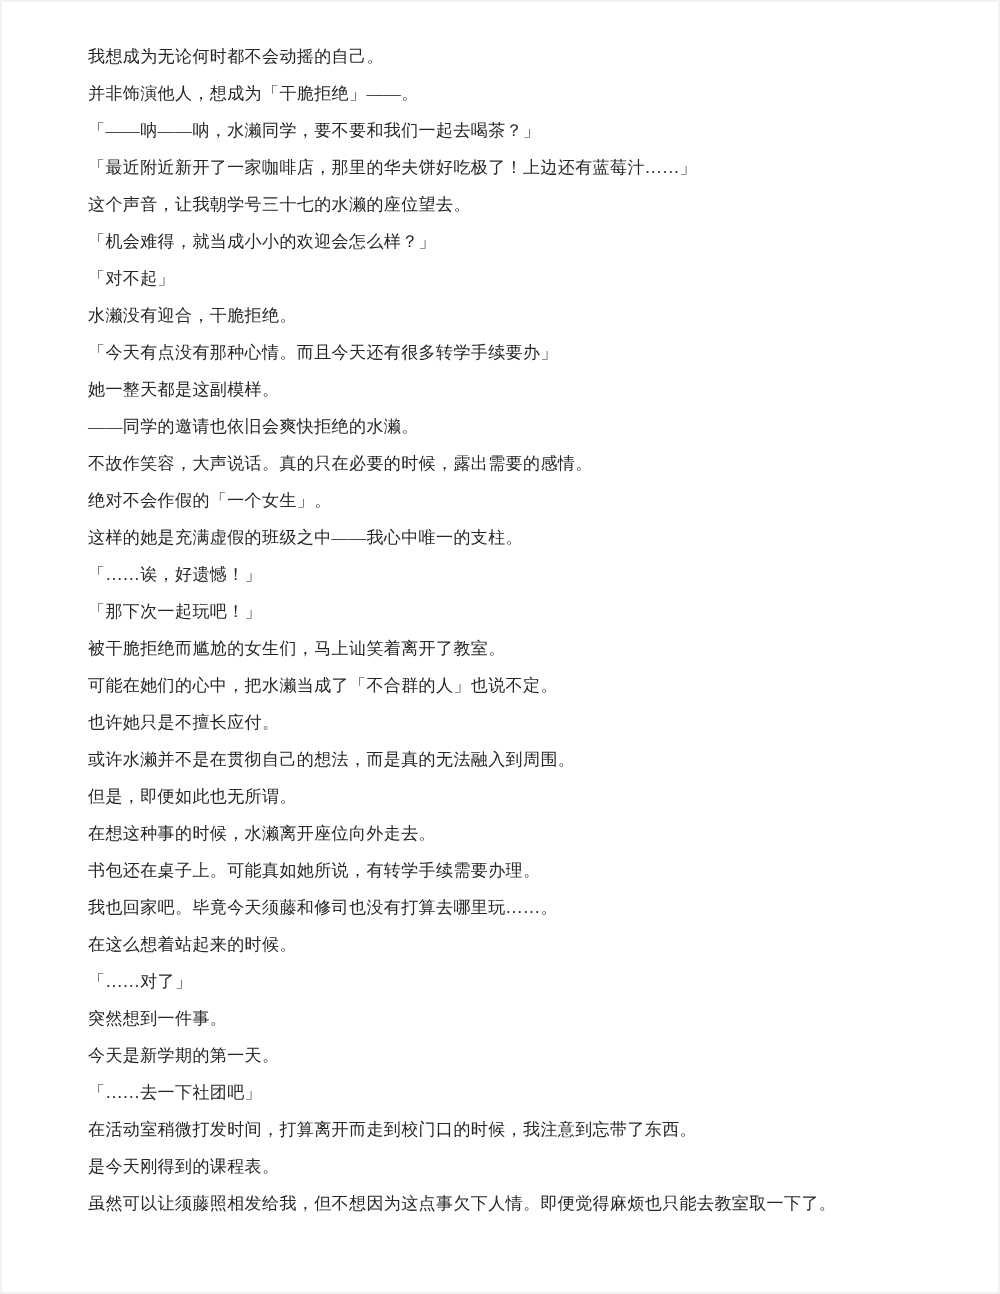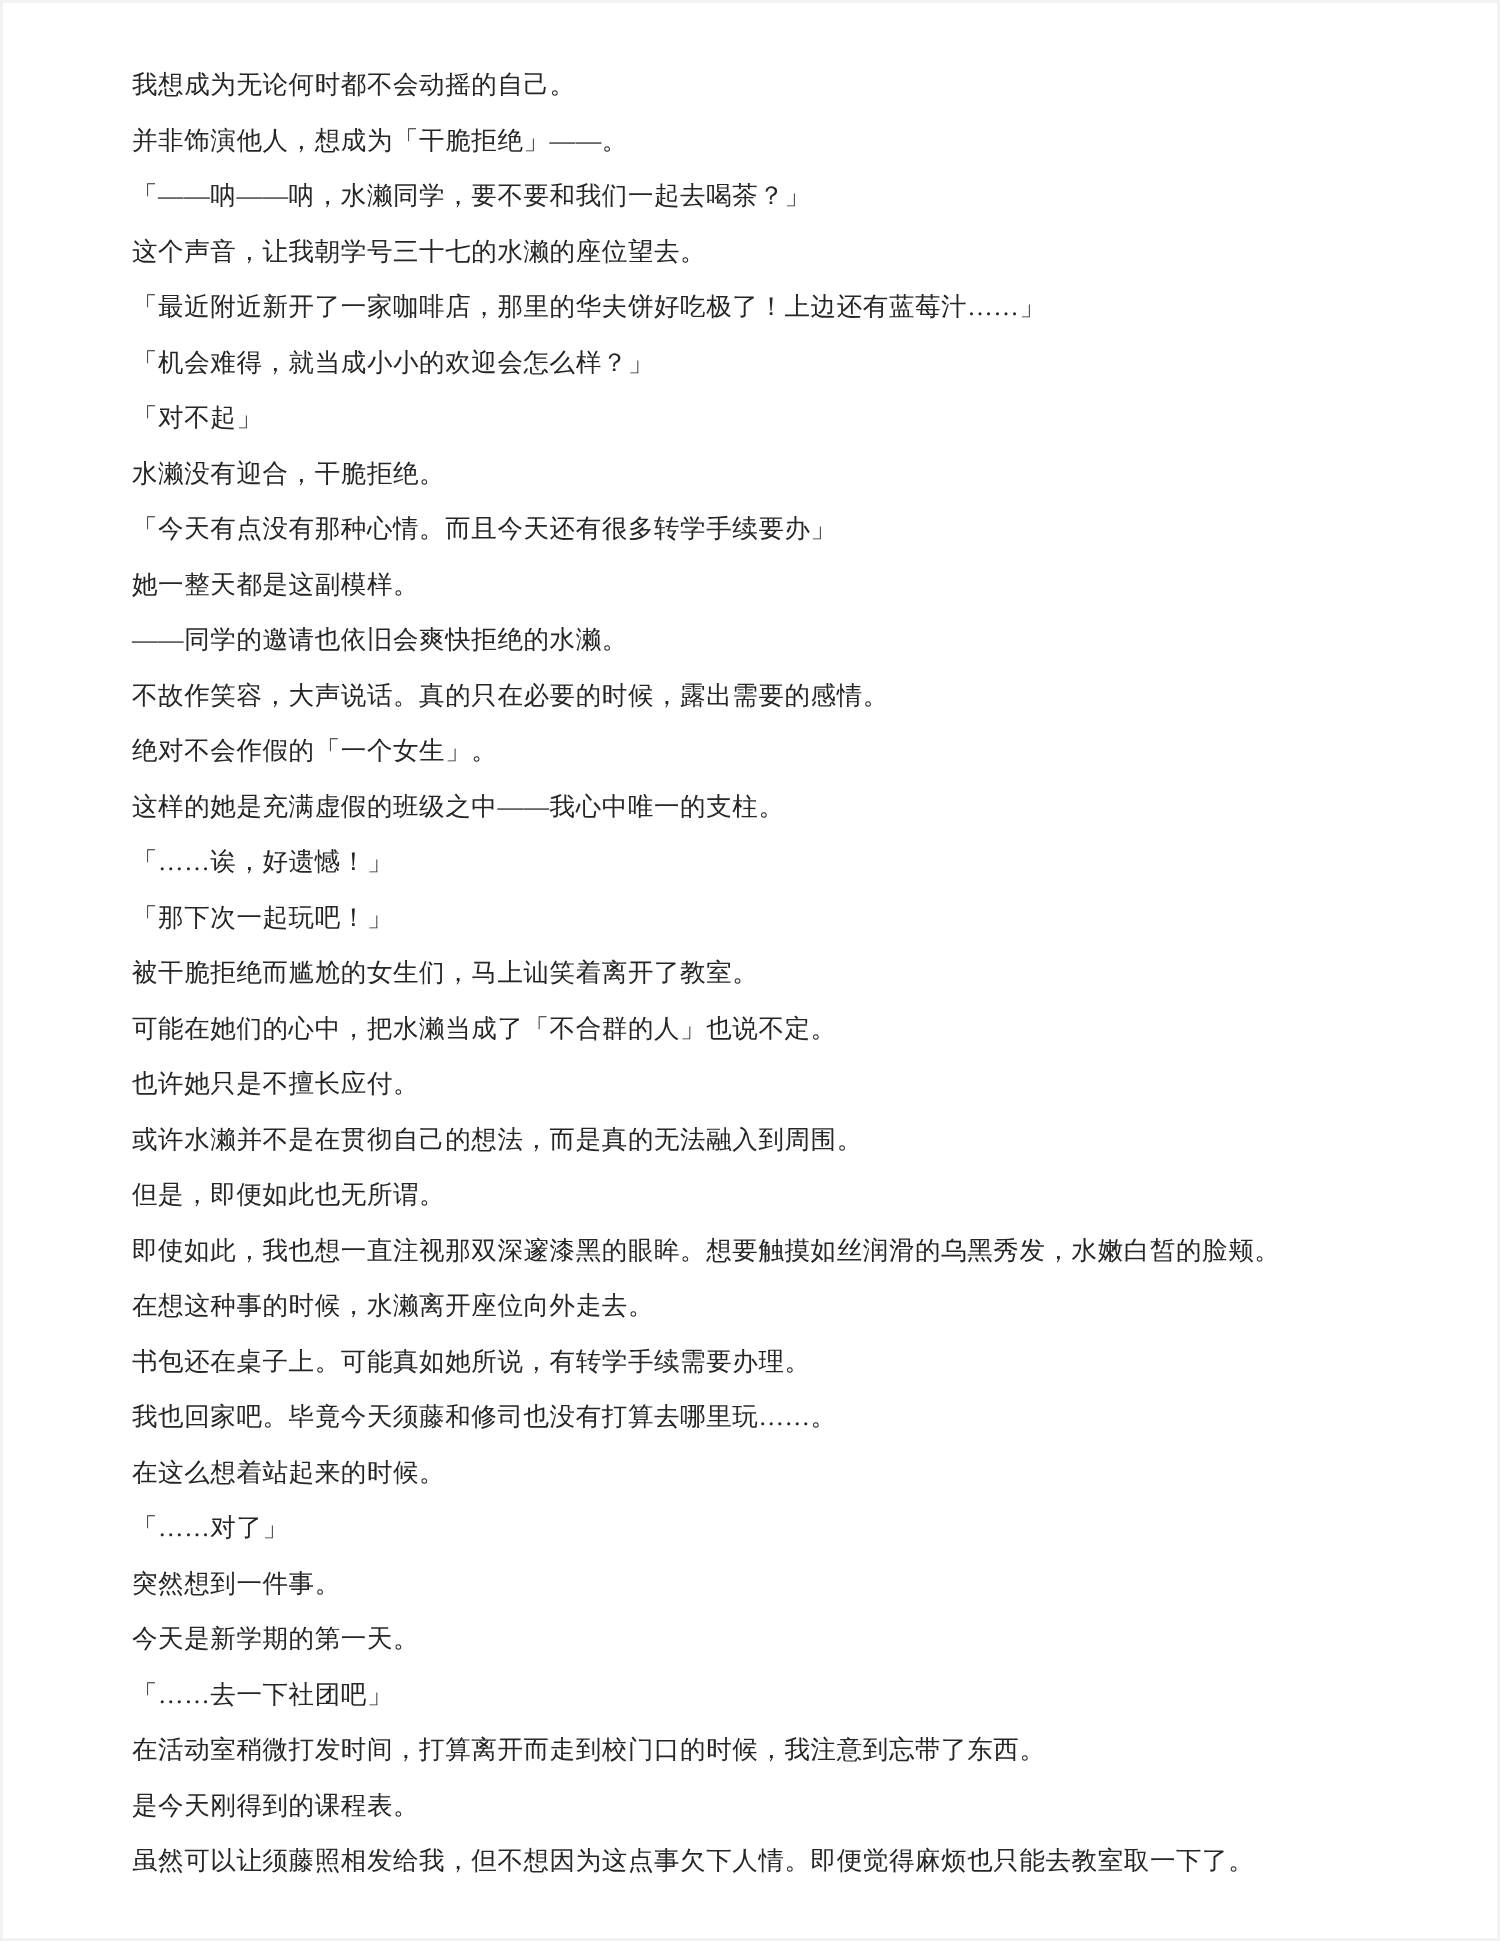--- a/index.html
+++ b/index.html
@@ -28,39 +28,38 @@
     font-weight: 400;
   }
 </style>
 </head>
 <body>
 
 <div class="page">
   <p>我想成为无论何时都不会动摇的自己。</p>
   <p>并非饰演他人，想成为「干脆拒绝」——。</p>
   <p>「——呐——呐，水濑同学，要不要和我们一起去喝茶？」</p>
+  <p>「最近附近新开了一家咖啡店，那里的华夫饼好吃极了！上边还有蓝莓汁……」</p>
   <p>这个声音，让我朝学号三十七的水濑的座位望去。</p>
-  <p>「最近附近新开了一家咖啡店，那里的华夫饼好吃极了！上边还有蓝莓汁……」</p>
   <p>「机会难得，就当成小小的欢迎会怎么样？」</p>
   <p>「对不起」</p>
   <p>水濑没有迎合，干脆拒绝。</p>
   <p>「今天有点没有那种心情。而且今天还有很多转学手续要办」</p>
   <p>她一整天都是这副模样。</p>
   <p>——同学的邀请也依旧会爽快拒绝的水濑。</p>
   <p>不故作笑容，大声说话。真的只在必要的时候，露出需要的感情。</p>
   <p>绝对不会作假的「一个女生」。</p>
   <p>这样的她是充满虚假的班级之中——我心中唯一的支柱。</p>
   <p>「……诶，好遗憾！」</p>
   <p>「那下次一起玩吧！」</p>
   <p>被干脆拒绝而尴尬的女生们，马上讪笑着离开了教室。</p>
   <p>可能在她们的心中，把水濑当成了「不合群的人」也说不定。</p>
   <p>也许她只是不擅长应付。</p>
   <p>或许水濑并不是在贯彻自己的想法，而是真的无法融入到周围。</p>
   <p>但是，即便如此也无所谓。</p>
-  <p>即使如此，我也想一直注视那双深邃漆黑的眼眸。想要触摸如丝润滑的乌黑秀发，水嫩白皙的脸颊。</p>
   <p>在想这种事的时候，水濑离开座位向外走去。</p>
   <p>书包还在桌子上。可能真如她所说，有转学手续需要办理。</p>
   <p>我也回家吧。毕竟今天须藤和修司也没有打算去哪里玩……。</p>
   <p>在这么想着站起来的时候。</p>
   <p>「……对了」</p>
   <p>突然想到一件事。</p>
   <p>今天是新学期的第一天。</p>
   <p>「……去一下社团吧」</p>
   <p>在活动室稍微打发时间，打算离开而走到校门口的时候，我注意到忘带了东西。</p>
   <p>是今天刚得到的课程表。</p>

